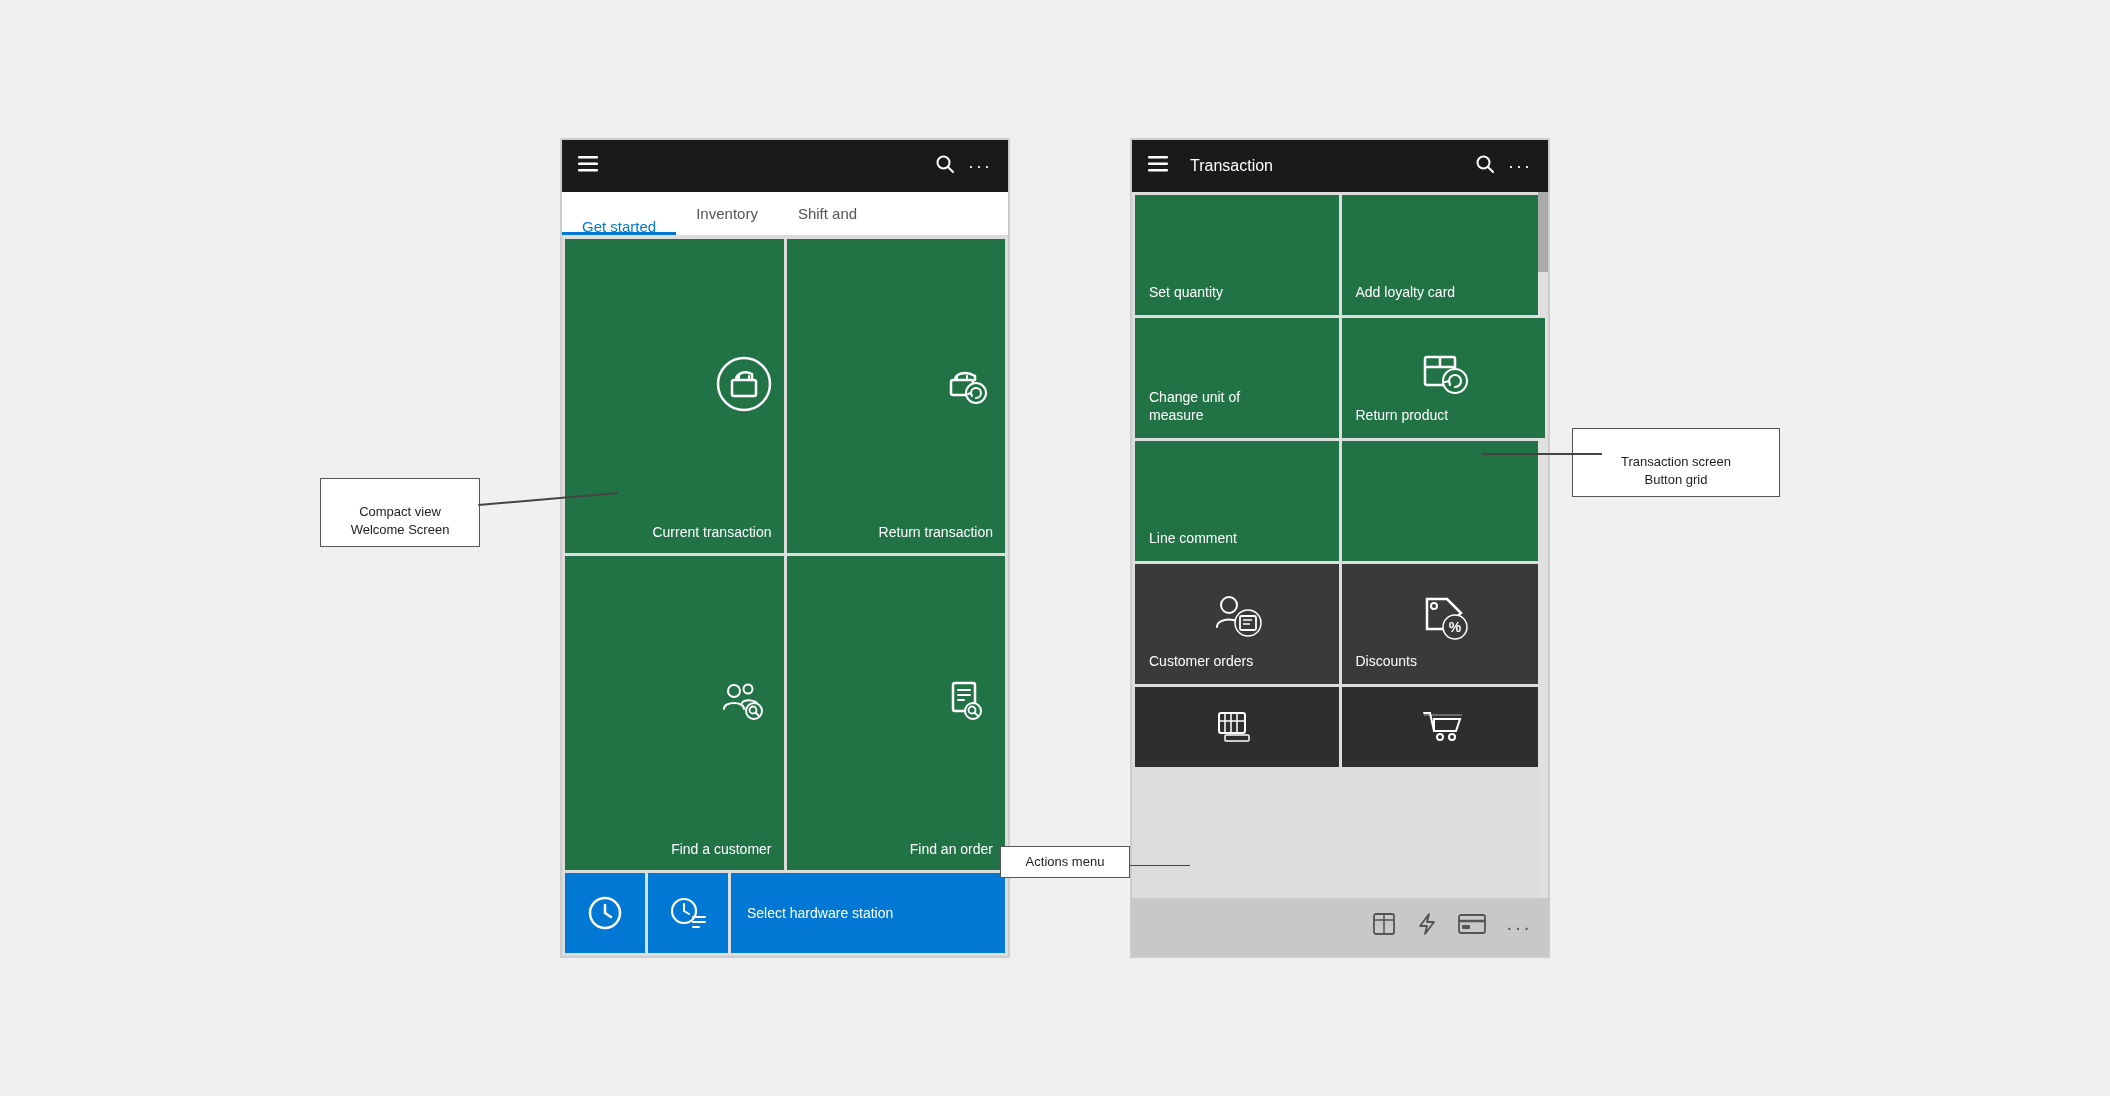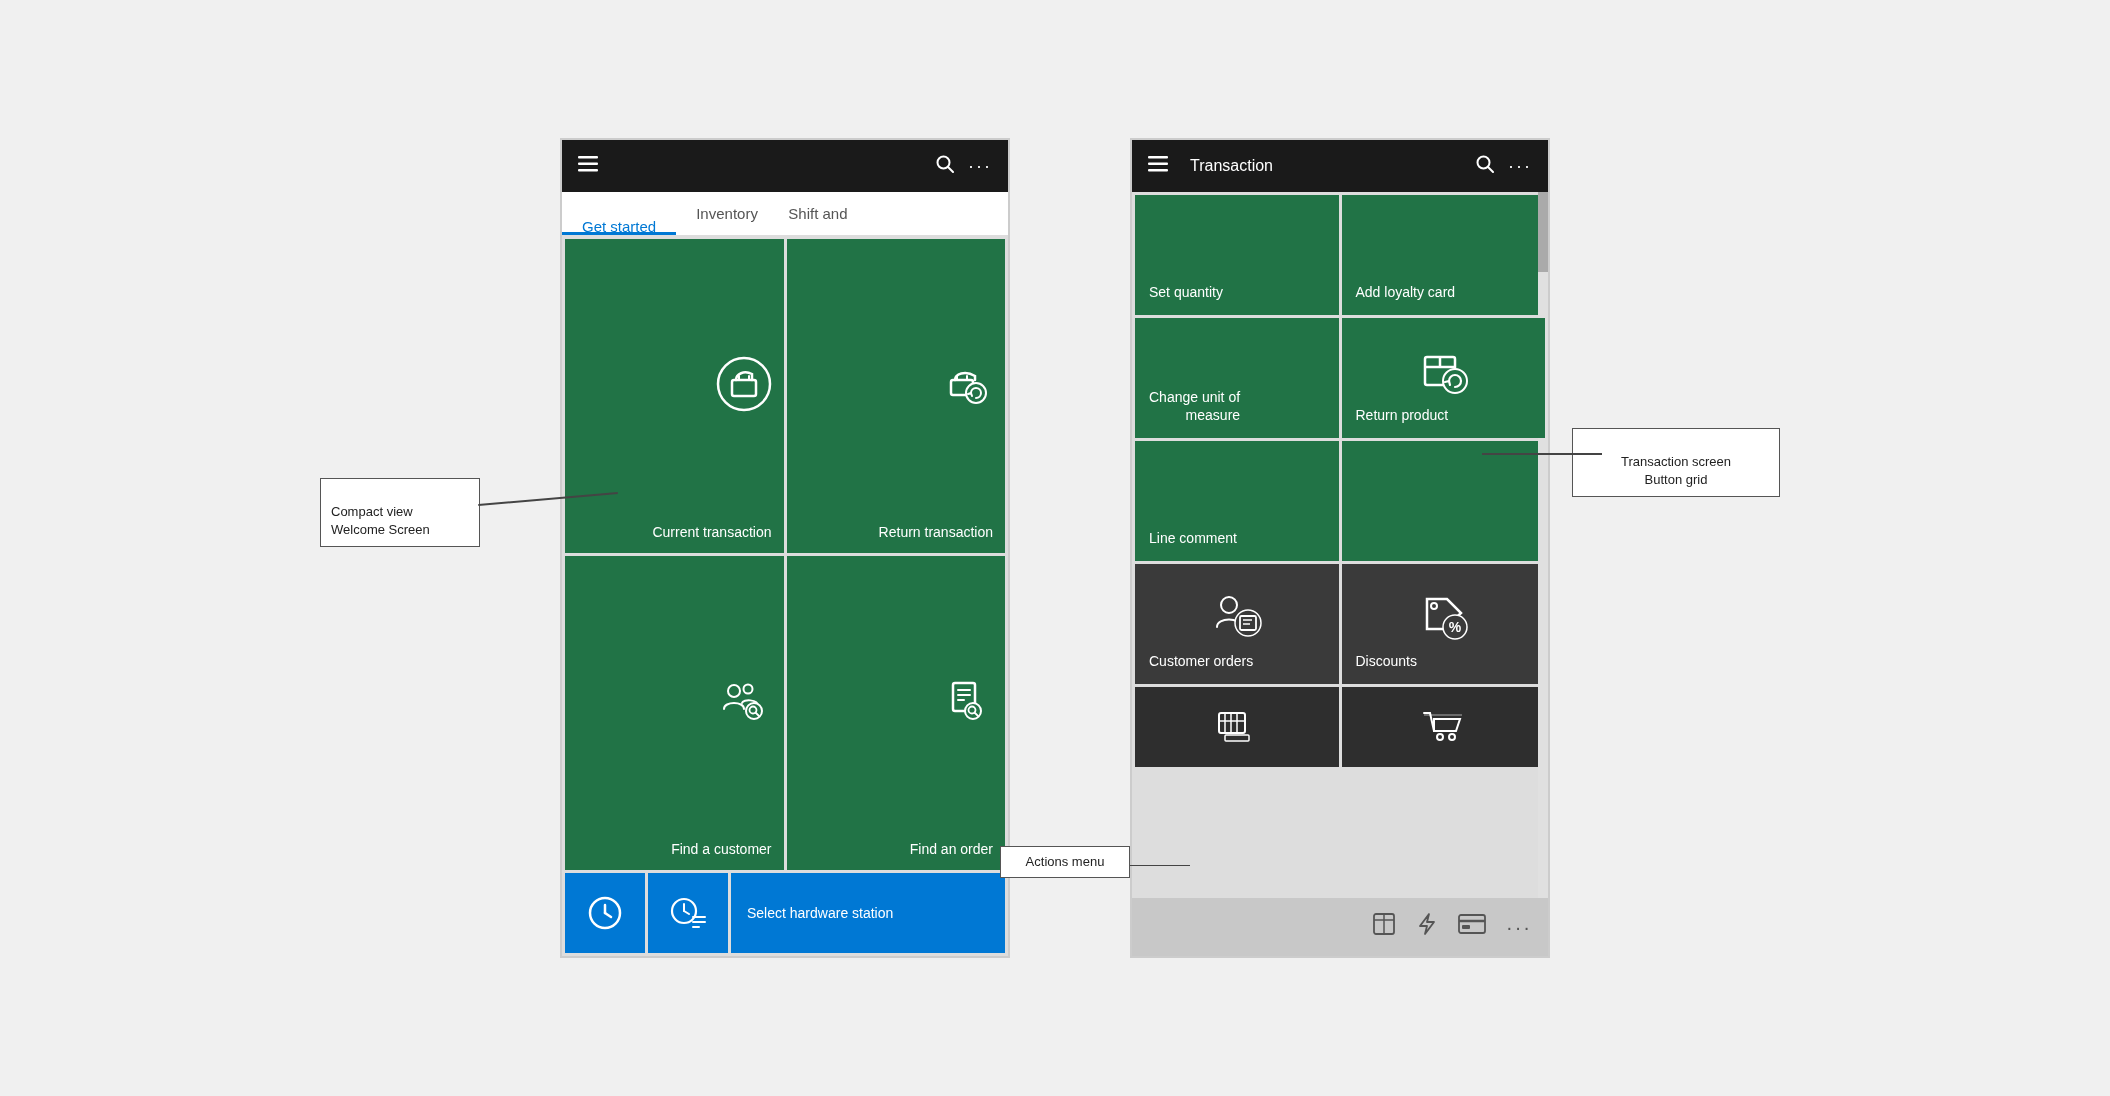--- a/index.html
+++ b/index.html
@@ -246,27 +246,26 @@
 
     
     .annotation {
       position: absolute;
       background: white;
       border: 1.5px solid #555;
       padding: 6px 10px;
       font-size: 13px;
       color: #222;
       line-height: 1.4;
-      text-align: left;
+      text-align: center;
       white-space: nowrap;
     }
 
     .partial-crop {
       overflow: hidden;
-      justify-content: center;
     }
   </style>
 </head>
 <body>
 
 <div class="page-container">
 
   <div style="position:relative;">
     <div class="phone-frame">
 
@@ -437,21 +436,21 @@
 
         <div class="r-btn green" style="padding-right:28px;">
           <span class="r-label">Set quantity</span>
         </div>
 
         <div class="r-btn green" style="padding-right:20px;">
           <span class="r-label">Add loyalty card</span>
         </div>
 
         <div class="r-btn green" style="padding-right:20px;">
-          <span class="r-label" style="white-space:pre-line;text-align:right;">Change unit of
+          <span class="r-label" style="white-space:pre-line;">Change unit of
 measure</span>
         </div>
 
         <div class="r-btn green" style="position:relative;">
           <div class="r-icon" style="flex:1; display:flex; align-items:center; justify-content:center;">
             <svg width="52" height="52" viewBox="0 0 52 52" fill="none">
 
               <rect x="8" y="14" width="30" height="28" rx="2" stroke="white" stroke-width="2.5" fill="none"></rect>
               <line x1="8" y1="24" x2="38" y2="24" stroke="white" stroke-width="2.5"></line>
               <line x1="23" y1="14" x2="23" y2="24" stroke="white" stroke-width="2.5"></line>

